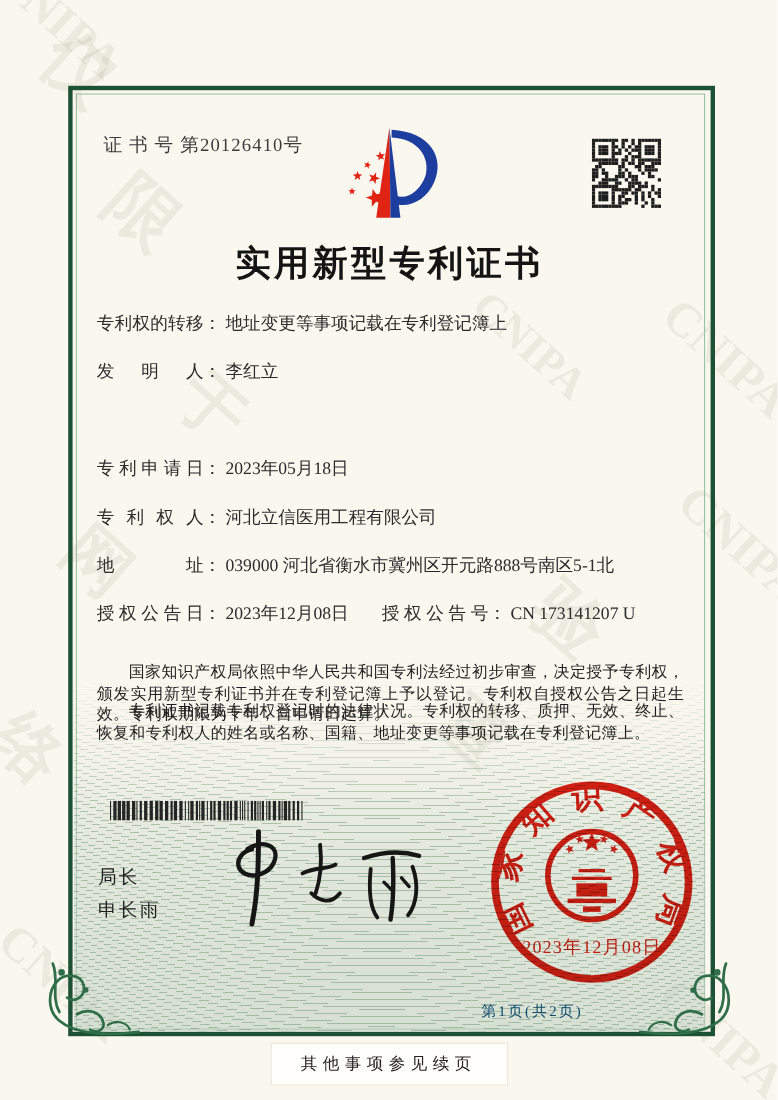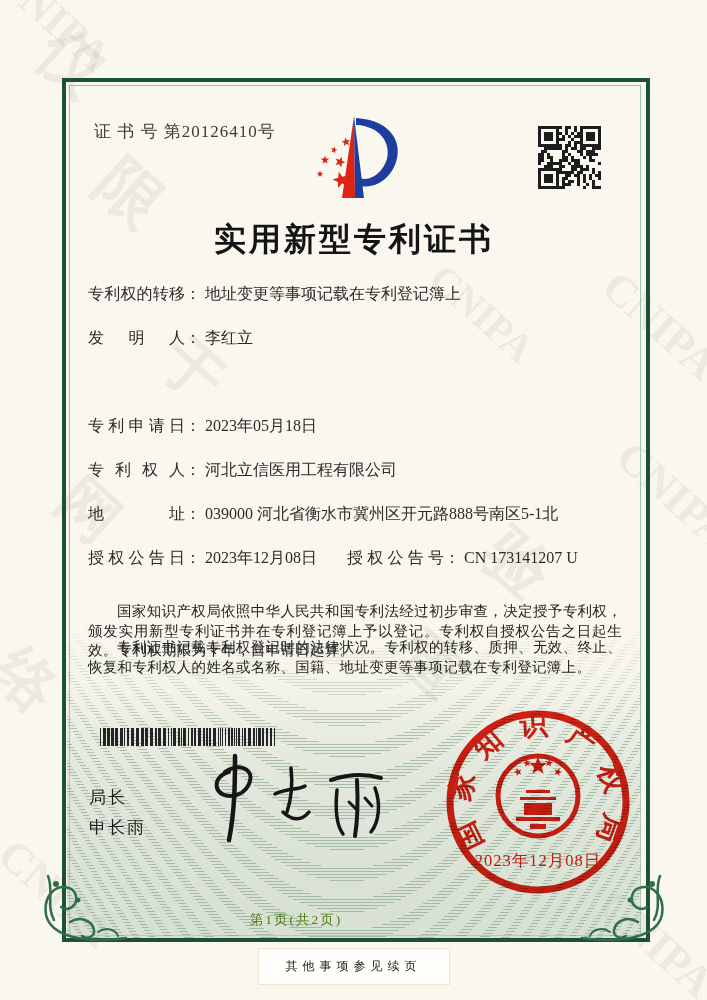--- a/index.html
+++ b/index.html
@@ -26,26 +26,26 @@
   .flabel{display:inline-block;width:97px;text-align:justify;text-align-last:justify;vertical-align:bottom;}
   .fcolon{margin-right:4px;}
   .pair2{margin-left:26px;}
   .para{position:absolute;left:88px;width:534px;font-size:14.5px;line-height:19.5px;
         text-indent:2em;color:#1f1f1f;letter-spacing:.3px;text-align:justify;}
   .barcode{position:absolute;left:100px;top:728px;}
   .officer{position:absolute;left:89px;font-size:17px;color:#1e1e1e;
            font-family:"Liberation Sans",sans-serif;letter-spacing:2px;}
   .signature{position:absolute;left:195px;top:750px;}
   .seal{position:absolute;left:442px;top:706px;opacity:.95;mix-blend-mode:multiply;}
-  .page-num{position:absolute;left:62px;top:911px;width:468px;text-align:center;
-            font-size:13.5px;color:#4d7c0f;letter-spacing:2px;}
+  .page-num{position:absolute;left:62px;top:911px;width:468px;text-align:right;
+            font-size:13.5px;color:#0c4a6e;letter-spacing:2px;}
   .orn{position:absolute;}
   .note-box{position:absolute;left:50%;top:948px;transform:translateX(-50%);
             background:#fffefa;border:1px solid #ebe5d6;padding:9px 27px;
-            font-size:12px;letter-spacing:5px;color:#222;white-space:nowrap;}
+            font-size:15px;letter-spacing:5px;color:#222;white-space:nowrap;}
 </style>
 </head>
 <body>
 
 <div class="page">
 
   <div>
     <span class="wm" style="left:-15px;top:-8px;font-size:44px;">CNIPA</span>
     <span class="wm" style="left:40px;top:20px;font-size:64px;">仅</span>
     <span class="wm" style="left:98px;top:150px;font-size:64px;">限</span>

